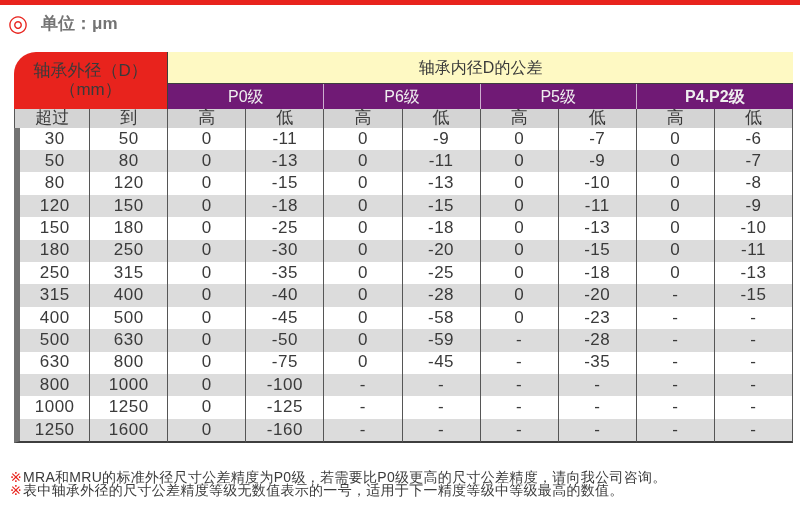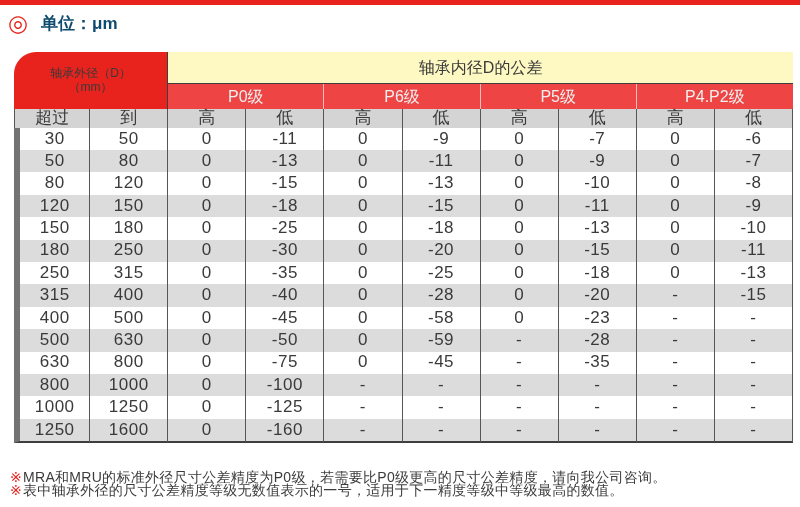--- a/index.html
+++ b/index.html
@@ -15,50 +15,50 @@
     position:absolute;top:12px;left:8px;right:4px;
     display:flex;align-items:center;gap:9px;white-space:nowrap;
   }
   .bullet{
     color:#e8231d;font-size:23px;font-weight:bold;line-height:1;
   }
   .title-text{
     margin:0;color:#e8231d;font-size:21px;font-weight:bold;letter-spacing:0.5px;
   }
   .unit{
-    color:#0c4a6e;font-size:17px;font-weight:bold;margin-left:4px;
+    color:#737373;font-size:17px;font-weight:bold;margin-left:4px;
   }
   .tbl-wrap{
     position:absolute;left:14px;top:52px;width:779px;
   }
   table{
     width:100%;border-collapse:separate;border-spacing:0;table-layout:fixed;
   }
   th,td{
     padding:0;text-align:center;vertical-align:middle;line-height:1.1;
     font-weight:normal;
   }
   
   th.corner{
-    background:#e8231d;color:#3a3a3a;font-size:12px;
+    background:#e8231d;color:#3a3a3a;font-size:17px;
     border-top-left-radius:22px;
     border-right:1px solid #3e3e3e;
     height:56px;
   }
   th.span-h{
     background:#fef9c3;color:#3a3a3a;font-size:16px;
     border-bottom:1px solid #3e3e3e;
     height:31px;
   }
   tr.grades th{
-    background:#ef4444;color:#efefef;font-size:16px;height:25px;
+    background:#701a75;color:#efefef;font-size:16px;height:25px;
     border-right:1px solid rgba(255,255,255,0.65);
     margin-top:11px;
   }
-  tr.grades th:last-child{border-right:none;}
+  tr.grades th:last-child{border-right:none;font-weight:bold;}
   
   tr.subhead th{
     background:#d4d4d4;color:#3a3a3a;font-size:17px;height:14px;
     border-right:1px solid #565656;
   }
   tr.subhead th:first-child{border-left:1px solid #565656;}
   
   tbody td{
     background:#ffffff;color:#3a3a3a;font-size:17px;height:22.4px;
     letter-spacing:0.5px;

